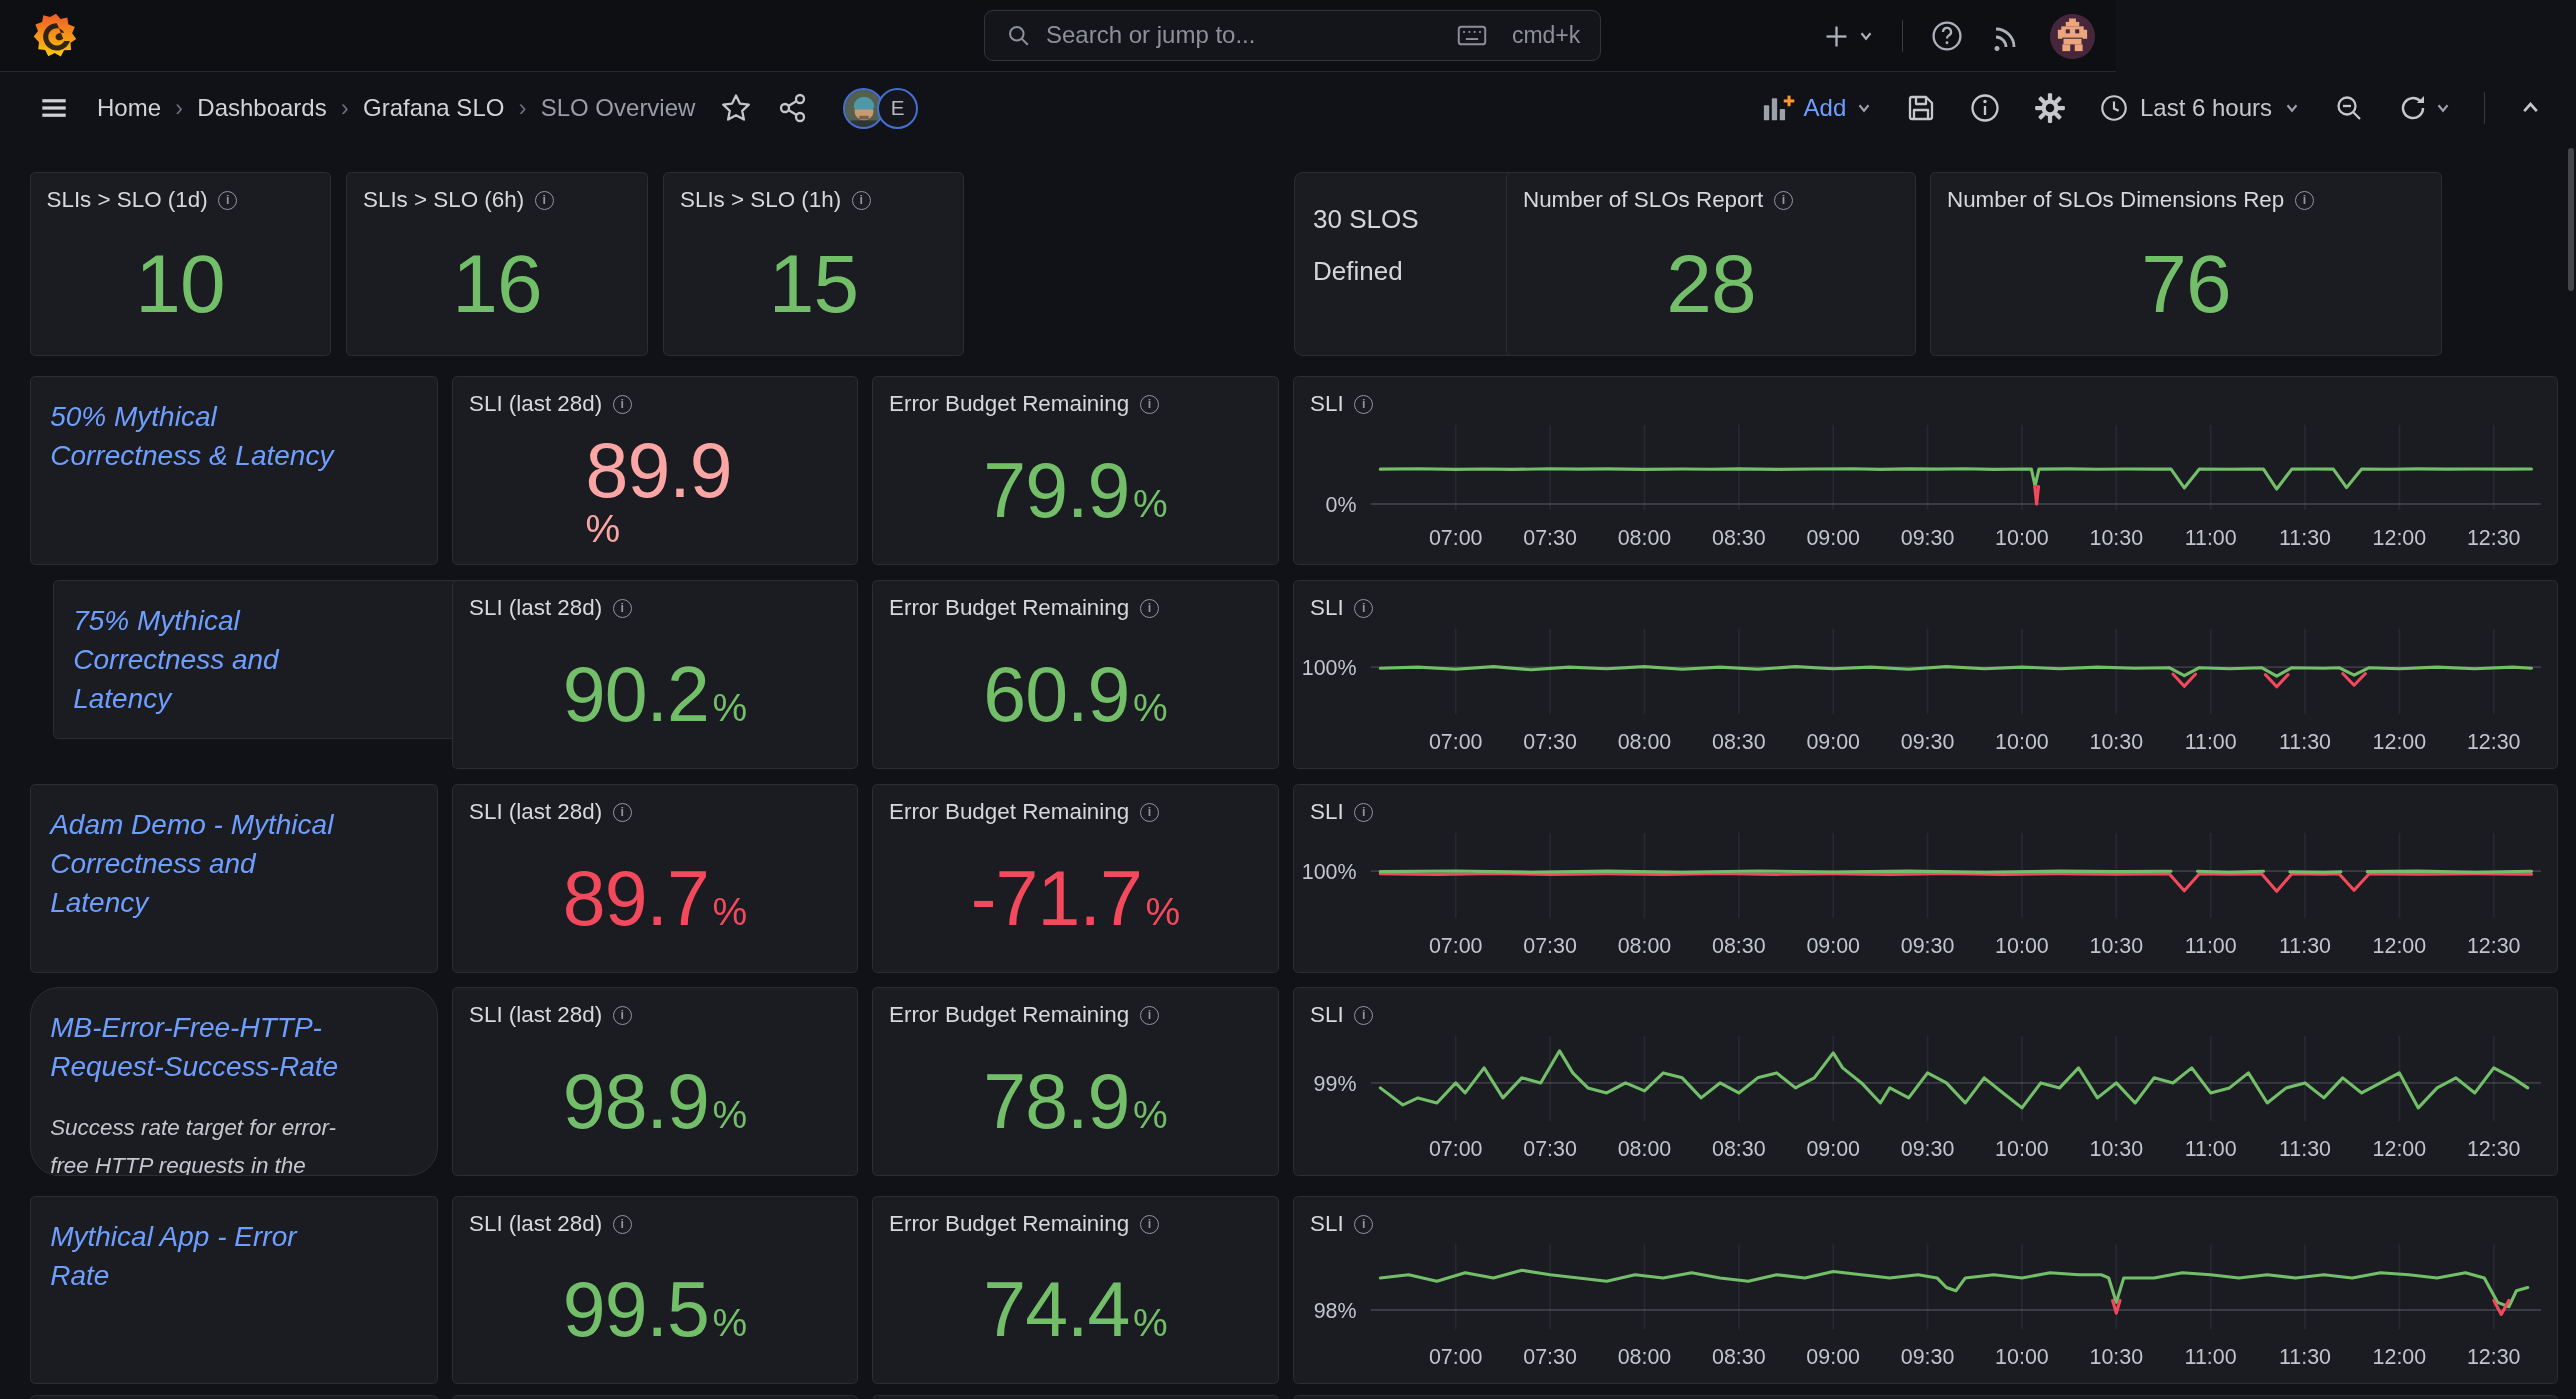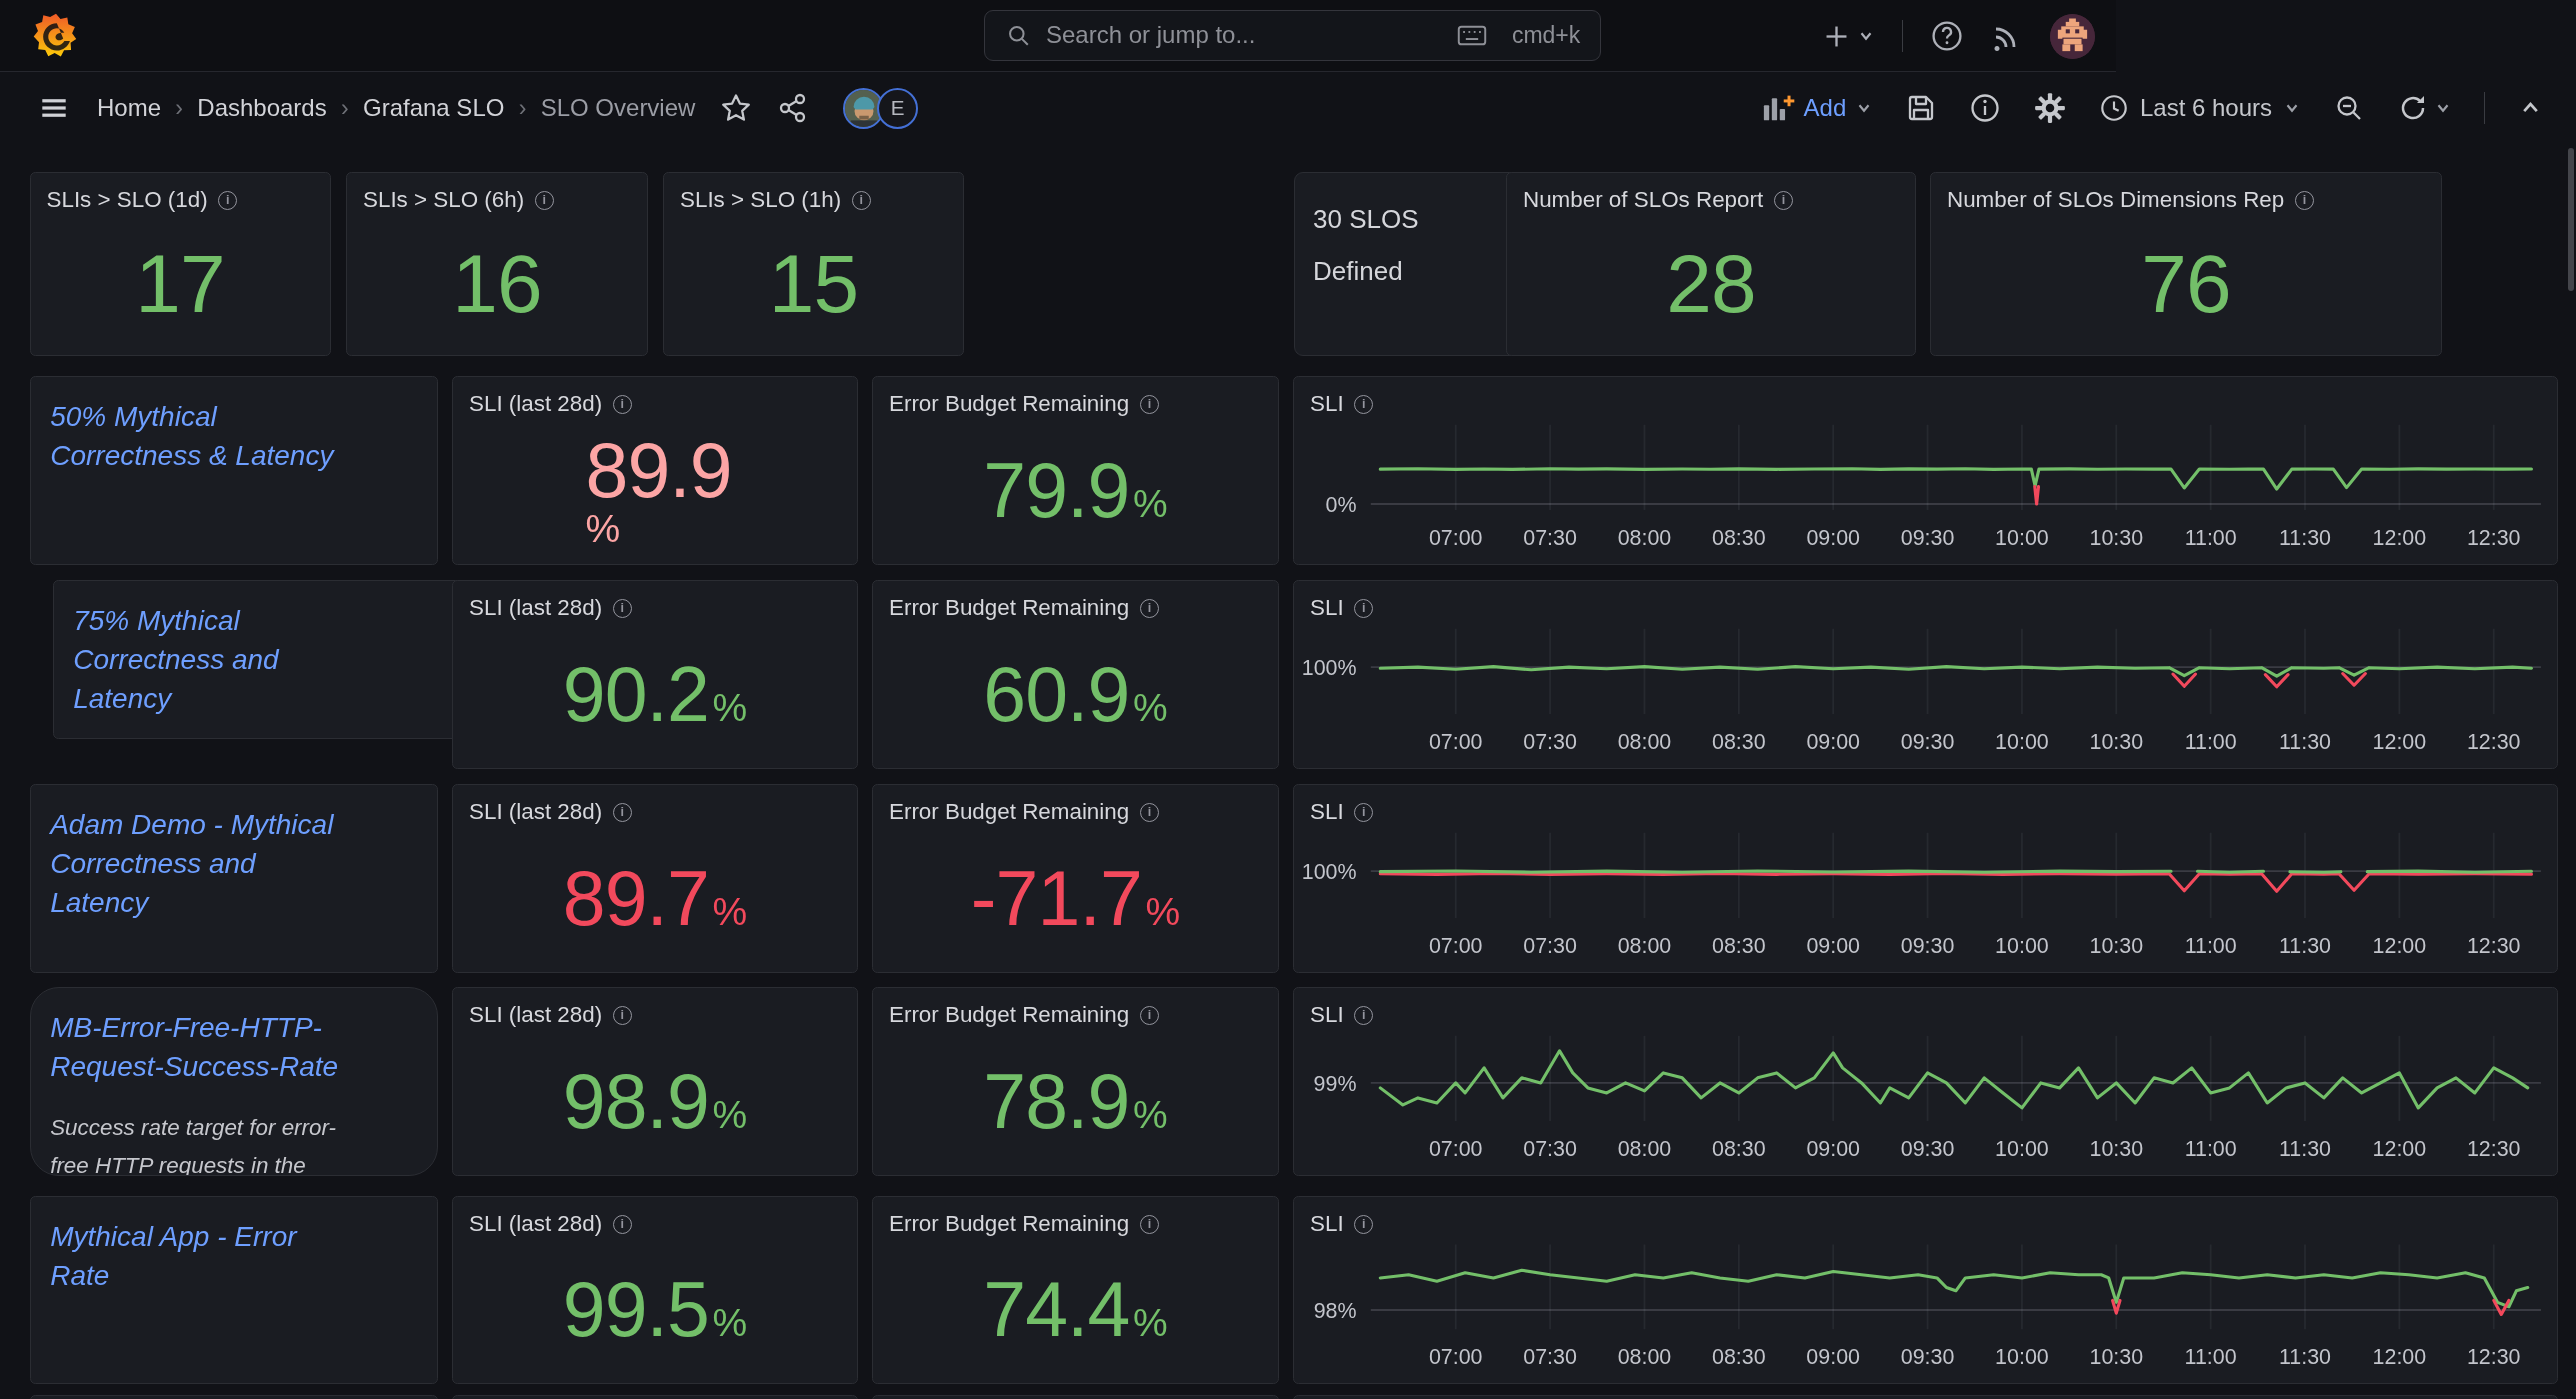--- a/index.html
+++ b/index.html
@@ -274,21 +274,21 @@
 
   <div class="scrollthumb"></div>
 
   <div class="panel" style="left:29.5px;top:172px;width:301px;height:184px;">
     <div class="ptitle">
         <span>SLIs &gt; SLO (1d)</span>
         <span class="info-i">i</span>
       </div>
     <div class="statwrap">
         <div class="bigval green">
-          <span class="num">17</span>
+          <span class="num">10</span>
         </div>
       </div>
   </div>
   <div class="panel" style="left:346px;top:172px;width:302px;height:184px;">
     <div class="ptitle">
         <span>SLIs &gt; SLO (6h)</span>
         <span class="info-i">i</span>
       </div>
     <div class="statwrap">
         <div class="bigval green">

